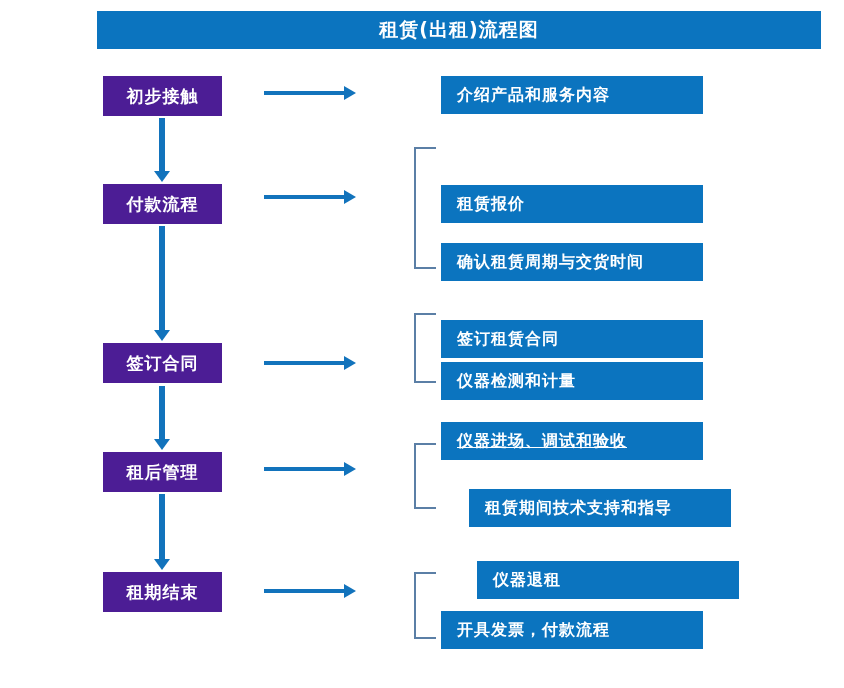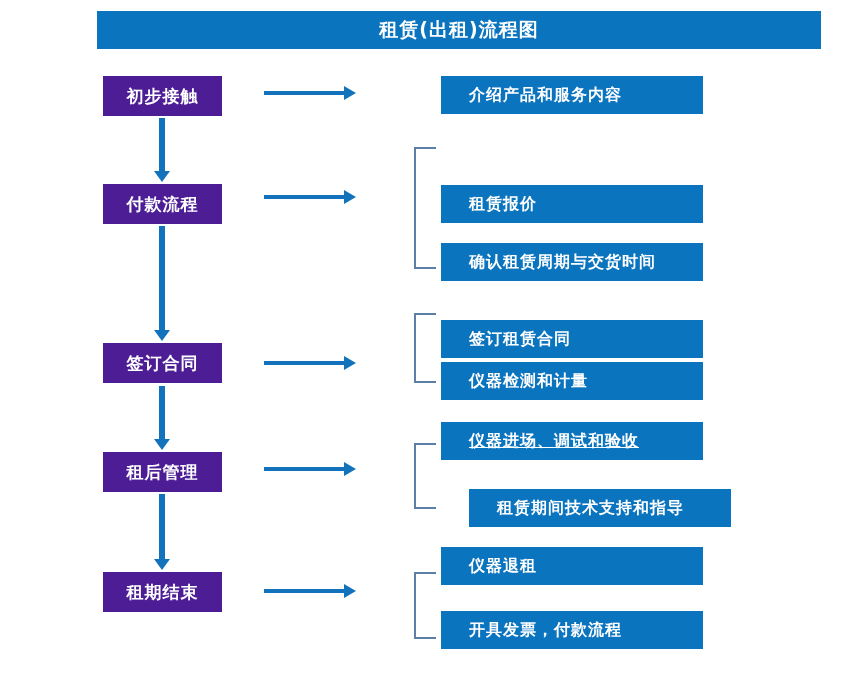--- a/index.html
+++ b/index.html
@@ -58,21 +58,21 @@
     position: absolute;
     left: 441px;
     width: 262px;
     height: 38px;
     background: #0b74bf;
     color: #ffffff;
     font-size: 16px;
     font-weight: bold;
     display: flex;
     align-items: center;
-    padding-left: 28px;
+    padding-left: 16px;
     box-sizing: border-box;
     letter-spacing: 1px;
   }
 
   
   .h-arrow {
     position: absolute;
     height: 14px;
     pointer-events: none;
   }
@@ -195,16 +195,16 @@
 
   <div class="detail-box" style="top:185px;">租赁报价</div>
   <div class="detail-box" style="top:243px;">确认租赁周期与交货时间</div>
 
   <div class="detail-box" style="top:320px;">签订租赁合同</div>
   <div class="detail-box" style="top:362px;">仪器检测和计量</div>
 
   <div class="detail-box" style="top:422px;text-decoration:underline;">仪器进场、调试和验收</div>
   <div class="detail-box" style="top:489px;margin-left:28px;">租赁期间技术支持和指导</div>
 
-  <div class="detail-box" style="top:547px;">仪器退租</div>
+  <div class="detail-box" style="top:561px;margin-left:36px;">仪器退租</div>
   <div class="detail-box" style="top:611px;">开具发票，付款流程</div>
 
 </div>
 
 </body></html>

